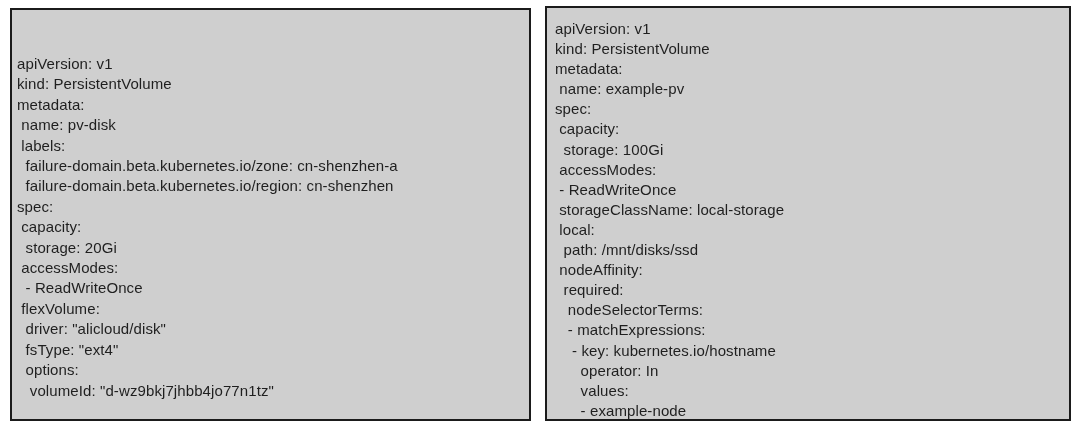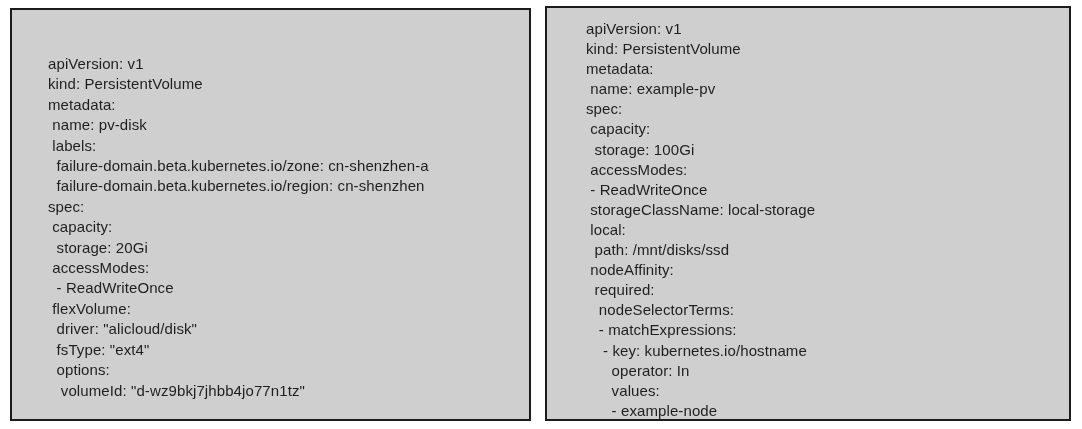--- a/index.html
+++ b/index.html
@@ -12,21 +12,20 @@
     width: 1082px;
     height: 429px;
     background: #ffffff;
     overflow: hidden;
   }
   .panel {
     position: absolute;
     box-sizing: border-box;
     background: #cfcfcf;
     border: 2px solid #1b1b1b;
-    padding-left: 31px;
   }
   .panel-left {
     left: 10px;
     top: 8px;
     width: 521px;
     height: 413px;
   }
   .panel-right {
     left: 545px;
     top: 6px;

